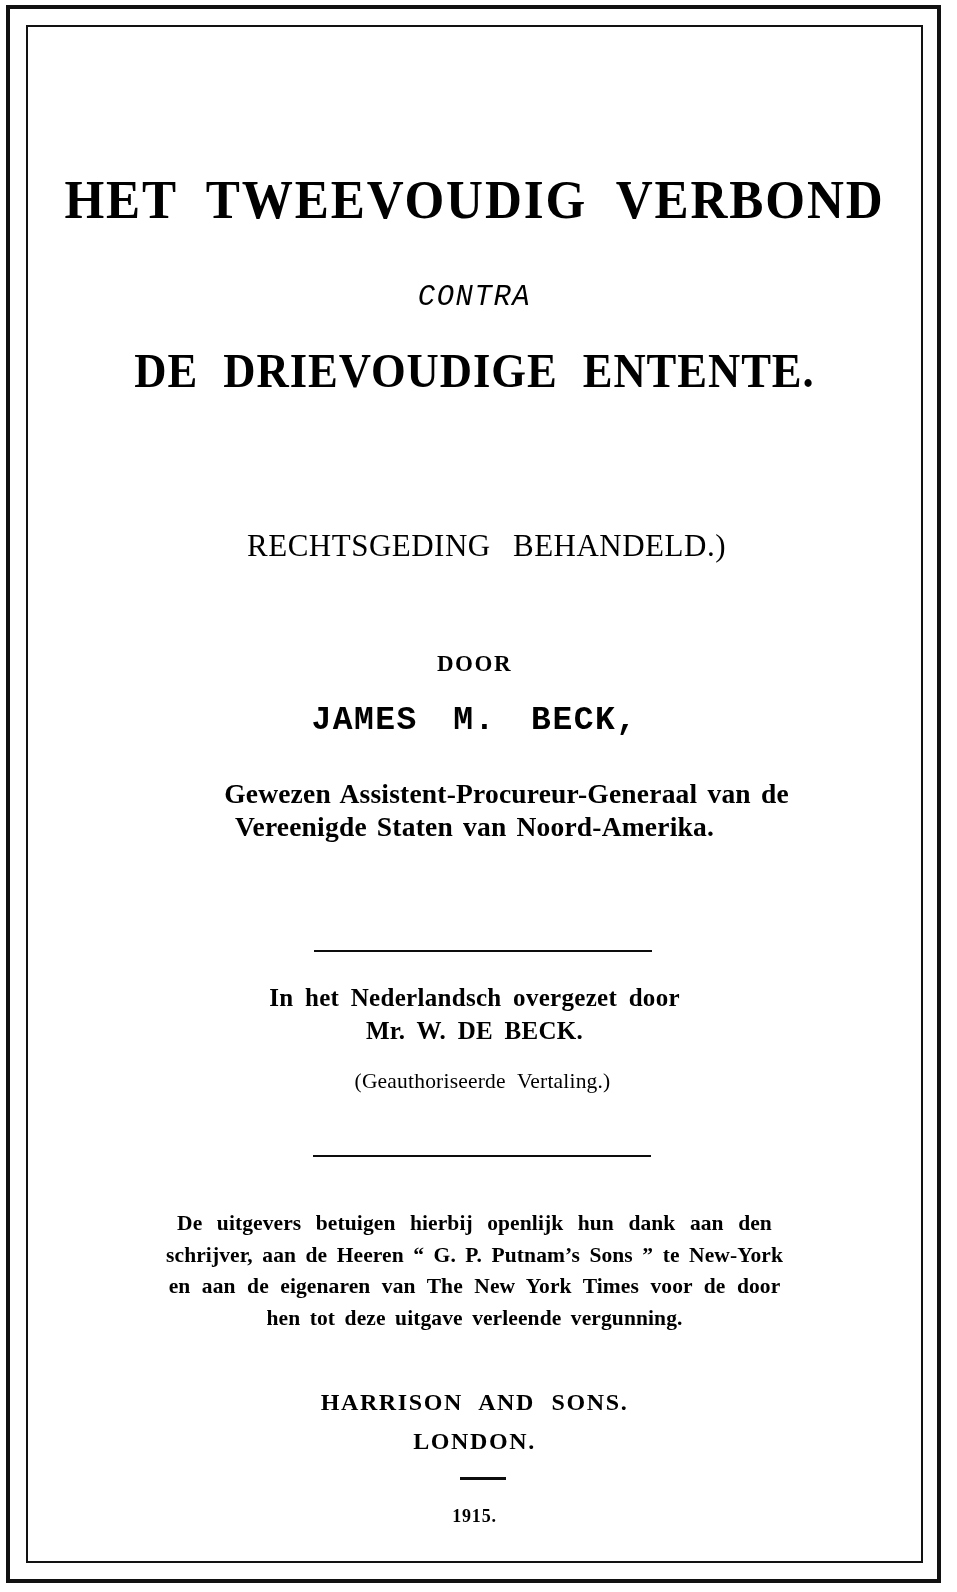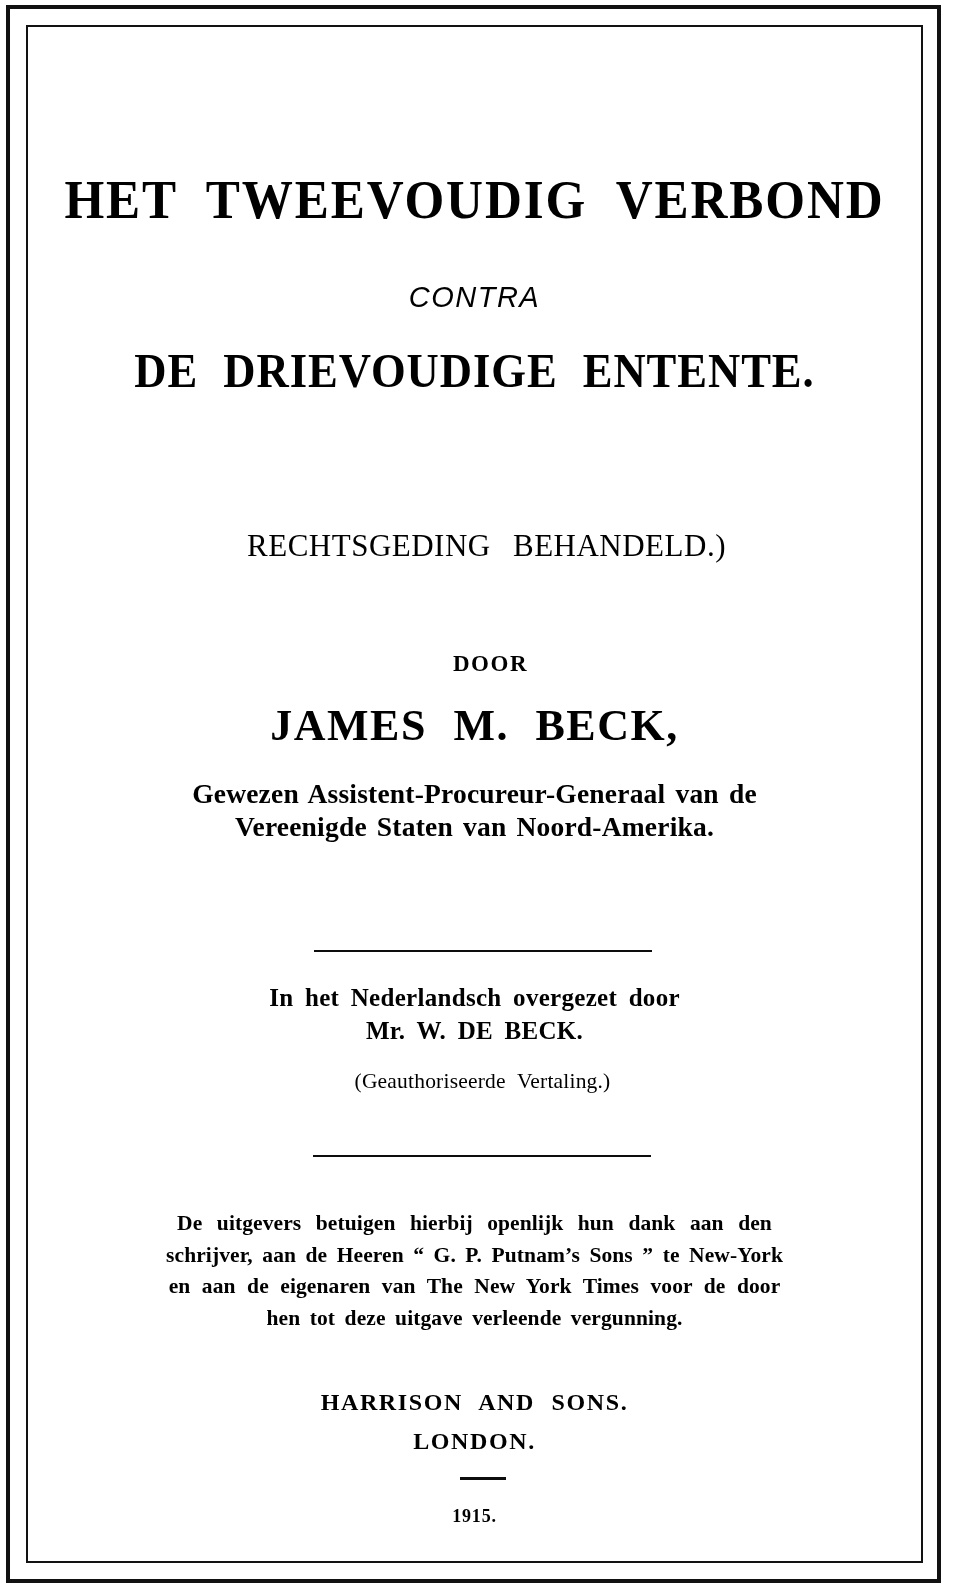--- a/index.html
+++ b/index.html
@@ -66,21 +66,21 @@
     transform-origin: center center;
     white-space: nowrap;
   }
   .title-main.second {
     font-size: 48px;
     letter-spacing: 1px;
     word-spacing: 14px;
   }
 
   .contra {
-    font-family: Liberation Sans, sans-serif;
+    font-family: Liberation Mono, monospace;
     font-style: italic;
     font-weight: normal;
     font-size: 29px;
     letter-spacing: 1.5px;
     line-height: 1;
   }
 
   
   .subtitle-line {
     font-family: "Liberation Serif", "DejaVu Serif", serif;
@@ -94,25 +94,26 @@
 
   
   .door {
     font-weight: bold;
     font-size: 23px;
     letter-spacing: 1.5px;
     line-height: 1;
   }
   .author-name {
     font-weight: bold;
-    font-size: 44px;
+    font-size: 33px;
     letter-spacing: 1.5px;
     word-spacing: 14px;
     line-height: 1;
     white-space: nowrap;
+    font-family: Liberation Mono, monospace;
   }
   .credentials {
     font-weight: bold;
     font-size: 27.5px;
     line-height: 1.18;
     letter-spacing: 0.2px;
     word-spacing: 3px;
   }
 
   
@@ -187,25 +188,25 @@
 
     <div class="blk title-main" style="top:147px;">HET TWEEVOUDIG VERBOND</div>
 
     <div class="blk contra" style="top:258px;">CONTRA</div>
 
     <div class="blk title-main second" style="top:322px;">DE DRIEVOUDIGE ENTENTE.</div>
 
 
     <div class="blk subtitle-line" style="top:505px;padding-left:12px;">RECHTSGEDING BEHANDELD.)</div>
 
-    <div class="blk door" style="top:627px;padding-left:16px;">DOOR</div>
+    <div class="blk door" style="top:627px;">DOOR</div>
 
     <div class="blk author-name" style="top:679px;">JAMES M. BECK,</div>
 
-    <div class="blk credentials" style="top:753px;">Gewezen Assistent-Procureur-Generaal van de</div>
+    <div class="blk credentials" style="top:753px;margin-left:32px;">Gewezen Assistent-Procureur-Generaal van de</div>
 
     <div class="blk credentials" style="top:786px;">Vereenigde Staten van Noord-Amerika.</div>
 
     <div class="divider d1"></div>
 
     <div class="blk translator" style="top:957px;">In het Nederlandsch overgezet door</div>
 
     <div class="blk translator line2" style="top:990px;">Mr. W. DE BECK.</div>
 
     <div class="blk authorized" style="top:1046px;">(Geauthoriseerde Vertaling.)</div>

